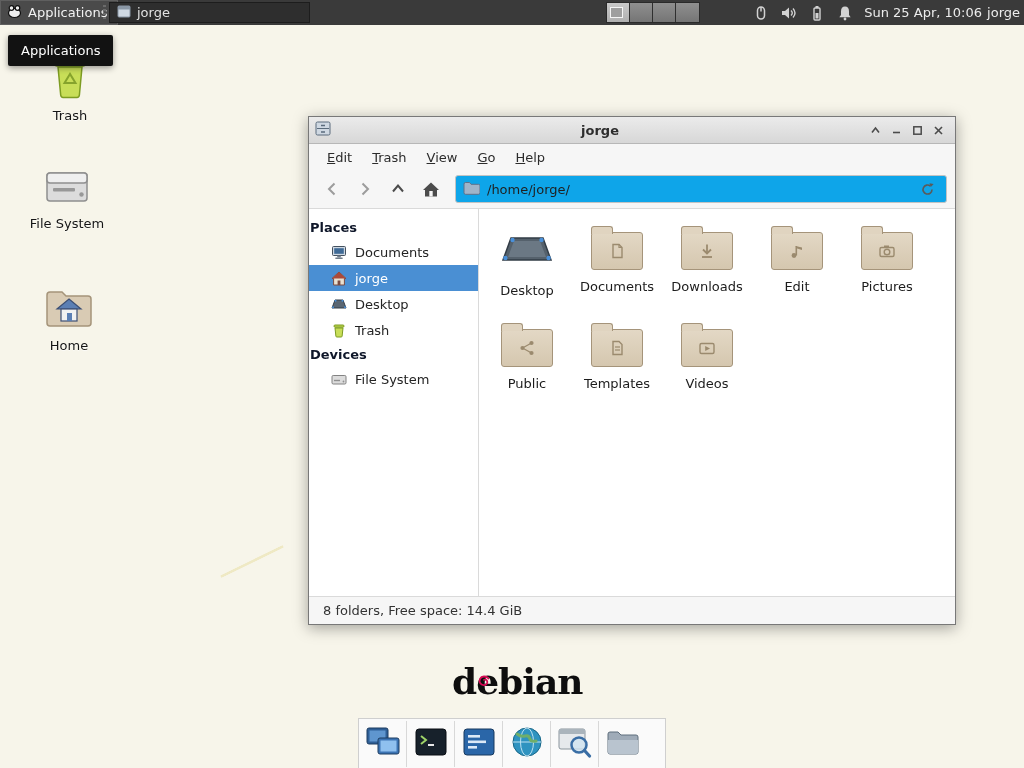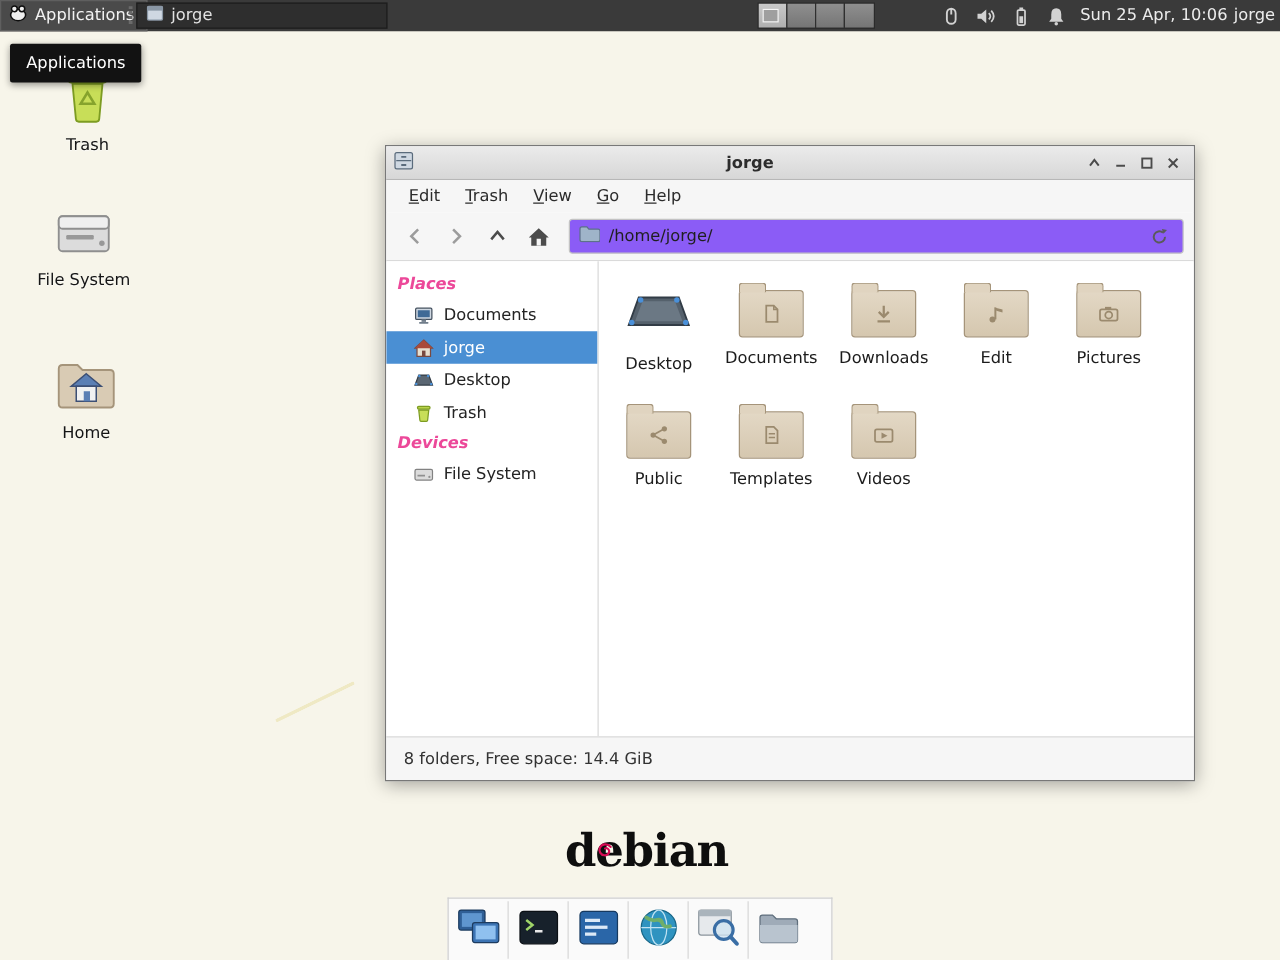--- a/index.html
+++ b/index.html
@@ -53,39 +53,39 @@
   .titlebar { height:27px; background:linear-gradient(#ebebeb,#d7d7d7); border-bottom:1px solid #b7b7b7;
               display:flex; align-items:center; padding:0 6px; flex:0 0 auto; }
   .title-text { flex:1; text-align:center; font-weight:bold; color:#2d2d2d; }
   .win-btn { width:21px; height:19px; display:grid; place-items:center; border-radius:2px; }
   .menubar { height:26px; background:#f6f6f6; display:flex; align-items:center; padding-left:8px; flex:0 0 auto; }
   .menu-item { display:inline-block; padding:4px 10px; color:#2c2c2c; }
   .menu-item::first-letter { text-decoration:underline; }
   .toolbar { height:39px; background:#f6f6f6; border-bottom:1px solid #dadada; display:flex; align-items:center;
              gap:3px; padding:0 8px; flex:0 0 auto; }
   .tool-btn { width:30px; height:28px; display:grid; place-items:center; border-radius:3px; }
-  .pathbar { flex:1; height:28px; margin-left:6px; background:#8b5cf6; border:1px solid #c3c3c3; border-radius:3px;
+  .pathbar { flex:1; height:28px; margin-left:6px; background:#0ea5e9; border:1px solid #c3c3c3; border-radius:3px;
              display:flex; align-items:center; gap:7px; padding:0 7px; color:#1f1f1f; }
   .pathbar .reload { margin-left:auto; display:grid; place-items:center; width:24px; height:24px; }
   .win-body { flex:1; display:flex; min-height:0; background:#fff; }
   .sidebar { width:170px; border-right:1px solid #dadada; padding-top:7px; overflow:hidden; flex:0 0 auto; }
-  .side-header { font-weight:bold; color:#ec4899; padding:4px 9px;font-style:italic; }
+  .side-header { font-weight:bold; color:#0f172a; padding:4px 1px; }
   .side-item { display:flex; align-items:center; gap:8px; padding:0 8px 0 21px; height:26px; color:#242424; }
   .side-item .sicon { width:17px; height:17px; display:grid; place-items:center; flex:0 0 auto; }
   .side-item.selected { background:#4a8fd3; color:#fff; }
   .files { flex:1; padding:14px 0 0 3px; display:grid; grid-template-columns:repeat(5,90px);
            grid-auto-rows:97px; justify-items:center; align-content:start; overflow:hidden; }
   .fcell { width:90px; display:flex; flex-direction:column; align-items:center; }
   .folder { width:52px; height:38px; margin-top:9px; position:relative; border:1px solid #a5947a; border-radius:3px;
             background:linear-gradient(#e3d8c5,#d5c7af); }
   .folder::before { content:""; position:absolute; top:-7px; left:-1px; width:20px; height:7px;
                     background:#e0d4c0; border:1px solid #a5947a; border-bottom:none; border-radius:3px 3px 0 0; }
   .emblem { position:absolute; inset:0; display:grid; place-items:center; }
   .flabel { margin-top:9px; color:#1c1c1c; }
-  .statusbar { height:35px; background:#f6f6f6; border-top:1px solid #dadada; display:flex; align-items:center;
+  .statusbar { height:28px; background:#f6f6f6; border-top:1px solid #dadada; display:flex; align-items:center;
                padding-left:14px; color:#333; flex:0 0 auto; }
 
   
   .dock { position:absolute; left:358px; top:718px; width:308px; height:50px; background:#fafafa;
           border:1px solid #cfcfcf; border-bottom:none; display:flex; align-items:center; }
   .dock-item { width:47px; height:48px; display:grid; place-items:center; }
   .dock-sep { width:1px; height:46px; background:#d8d8d8; }
 </style>
 </head>
 <body>

